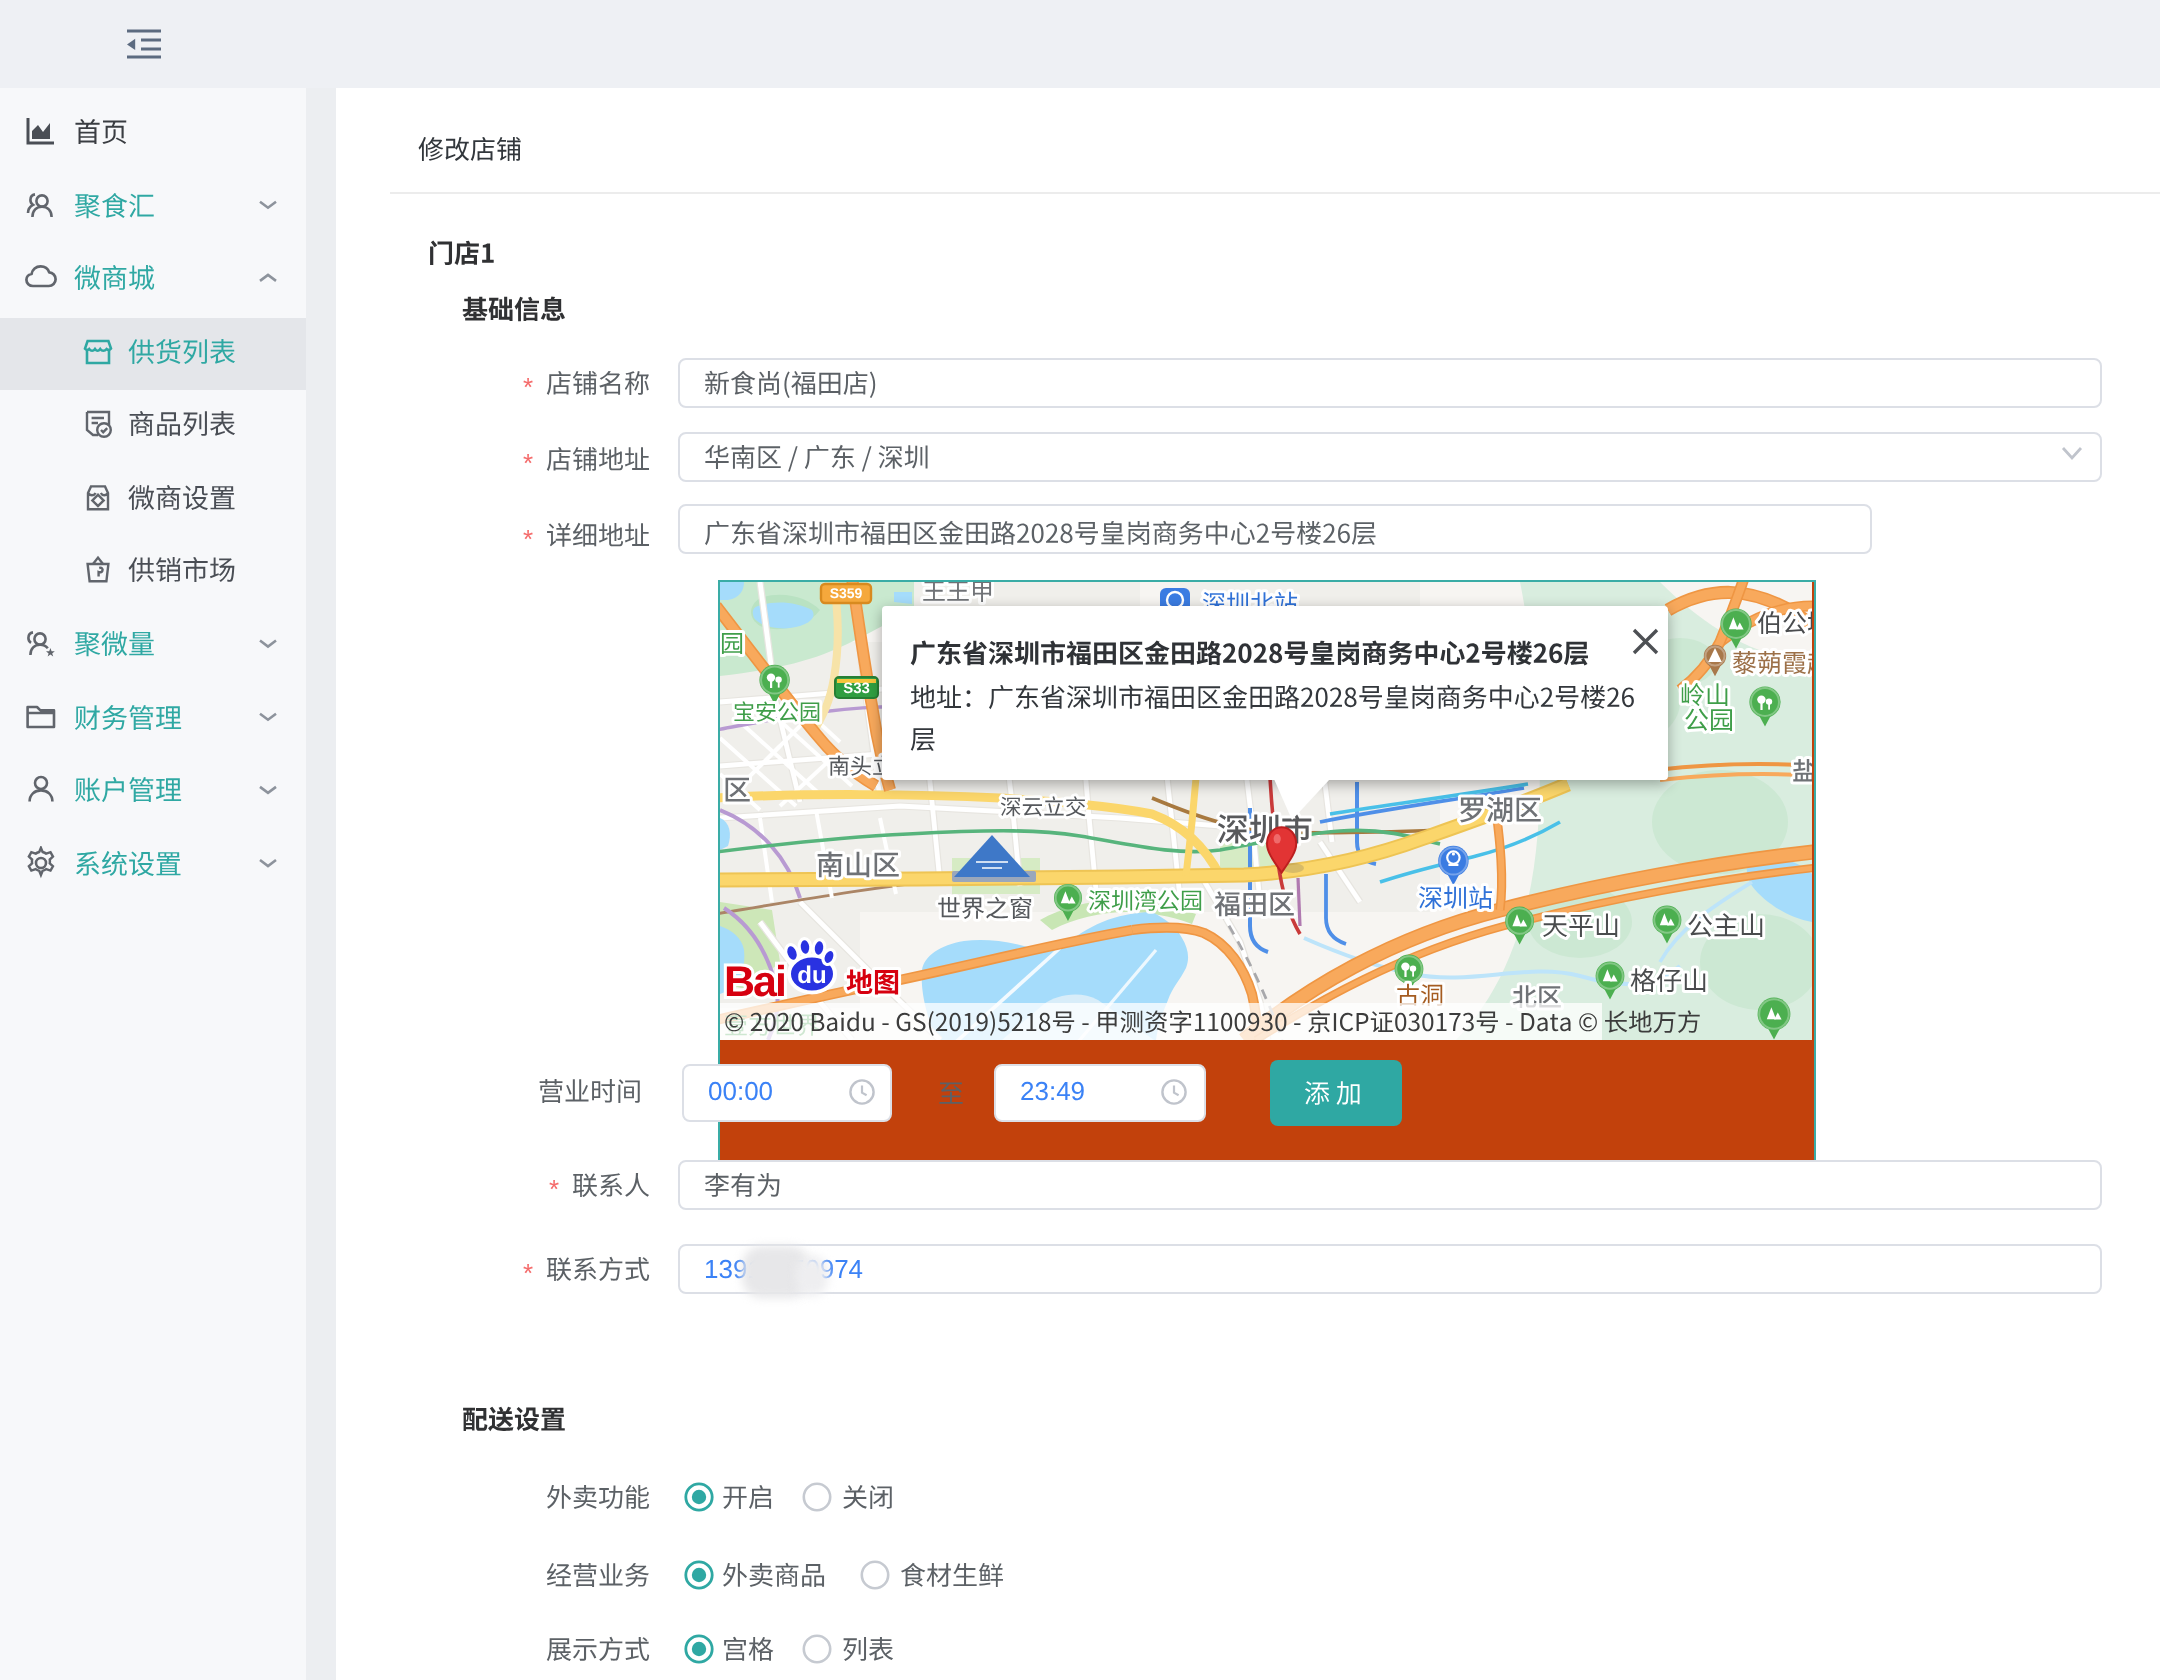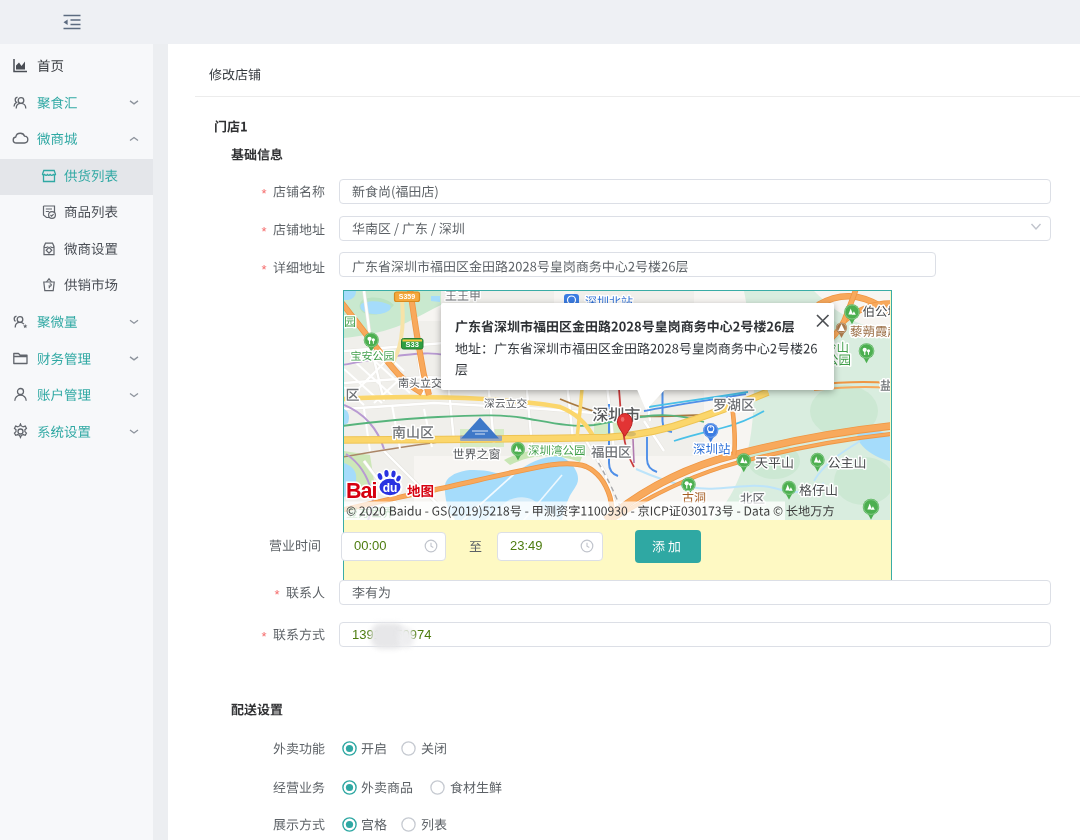--- a/index.html
+++ b/index.html
@@ -2,24 +2,24 @@
 <html><head><meta charset="utf-8"><title>p</title><style>
 *{margin:0;padding:0;box-sizing:border-box}
 html,body{width:1080px;height:840px;overflow:hidden;background:#fff;font-family:"Liberation Sans",sans-serif;position:relative}
 .topbar{position:absolute;left:0;top:0;width:1080px;height:44px;background:#eef0f4}
 .sidebar{position:absolute;left:0;top:44px;width:153px;height:796px;background:#f7f8fa}
 .vstrip{position:absolute;left:153px;top:44px;width:15px;height:796px;background:#eceef1}
 .activerow{position:absolute;left:0;top:158.5px;width:153px;height:36.5px;background:#e4e6ea}
 .hr{position:absolute;left:195px;top:96px;width:885px;height:1px;background:#ececec}
 .inp{position:absolute;border:1px solid #dcdfe6;border-radius:4px;background:#fff}
 .star{position:absolute;color:#f56c6c;font-size:13px}
-.map{position:absolute;left:343px;top:290px;width:549px;height:294px;border:1.5px solid #3aaca6;overflow:hidden;background:#fef9c3}
+.map{position:absolute;left:359px;top:290px;width:549px;height:294px;border:1.5px solid #3aaca6;overflow:hidden;background:#c2410c}
 .popup{position:absolute;left:441px;top:303px;width:393px;height:87px;background:#fff;border-radius:2px;box-shadow:0 2px 7px rgba(0,0,0,0.32)}
 .btn{position:absolute;left:634.5px;top:529.5px;width:66px;height:33px;background:#2fa8a3;border-radius:4px}
-.ltxt{position:absolute;font-size:13px;color:#4d7c0f}
+.ltxt{position:absolute;font-size:13px;color:#3b82f6}
 .blur1{position:absolute;left:371px;top:623px;width:34px;height:26px;background:#e7e7e9;border-radius:10px;filter:blur(2.5px)}
 .blur2{position:absolute;left:398px;top:628px;width:16px;height:20px;background:#eeeef0;border-radius:8px;filter:blur(2.5px)}
 </style></head><body>
 <svg width="0" height="0" style="position:absolute">
     <defs>
       <path id="q0" d="M243 312H755V210H243ZM243 373V472H755V373ZM243 150H755V44H243ZM228 815C259 782 294 736 313 702H54V632H456C450 602 442 568 433 539H168V-80H243V-23H755V-80H833V539H512L546 632H949V702H696C725 737 757 779 785 820L702 842C681 800 643 742 611 702H345L389 725C370 758 331 808 294 844Z"></path>
       <path id="q1" d="M464 462V281C464 174 421 55 50 -19C66 -35 87 -64 96 -80C485 4 541 143 541 280V462ZM545 110C661 56 812 -27 885 -83L932 -23C854 32 703 111 589 161ZM171 595V128H248V525H760V130H839V595H478C497 630 517 673 535 715H935V785H74V715H449C437 676 419 631 403 595Z"></path>
       <path id="q2" d="M390 251C298 219 163 188 44 170C62 157 89 130 102 117C213 139 353 178 455 216ZM797 395C627 364 332 341 110 339C122 324 140 290 149 274C244 278 354 286 464 296V108L409 136C315 85 166 38 33 11C52 -3 82 -30 97 -46C214 -15 359 35 464 91V-90H539V157C635 61 776 -7 929 -39C940 -20 959 7 974 22C862 41 756 78 672 131C748 164 840 209 909 253L849 293C792 254 696 201 619 168C587 193 560 221 539 251V303C653 315 763 330 849 348ZM400 742V684H203V742ZM531 621C581 597 635 567 687 536C638 499 583 469 527 449L528 488L468 482V742H531V798H57V742H135V449L39 441L49 383L400 421V373H468V429L511 434C524 421 538 401 546 386C617 412 686 450 747 500C805 463 856 426 891 395L939 447C904 477 853 511 797 546C850 600 893 665 921 742L875 762L863 759H542V698H828C805 655 774 615 739 580C684 612 627 641 576 665ZM400 636V578H203V636ZM400 529V475L203 456V529Z"></path>
       <path id="q3" d="M708 365V276H290V365ZM708 423H290V506H708ZM438 153C572 88 743 -12 826 -78L880 -26C836 8 770 49 699 89C757 123 820 165 873 206L817 249L783 221V542C830 519 878 500 925 486C935 506 958 536 975 552C814 593 641 685 545 789L563 814L496 847C403 706 221 594 38 534C55 518 75 491 86 473C130 489 174 508 216 529V49C216 11 197 -6 182 -14C193 -29 207 -60 211 -78C234 -66 269 -57 535 -2C534 13 533 43 535 63L290 18V214H774C732 183 683 150 638 123C586 150 534 176 487 198ZM428 649C446 625 464 594 478 568H287C368 617 442 675 503 740C565 675 645 616 732 568H555C542 597 516 638 494 668Z"></path>
       <path id="q4" d="M91 767C151 732 224 678 261 641L309 697C272 733 196 784 137 818ZM42 491C103 459 180 410 217 376L264 435C224 469 146 514 86 543ZM63 -10 127 -60C183 30 247 148 297 249L240 298C185 189 113 64 63 -10ZM933 782H345V-30H953V45H422V708H933Z"></path>

